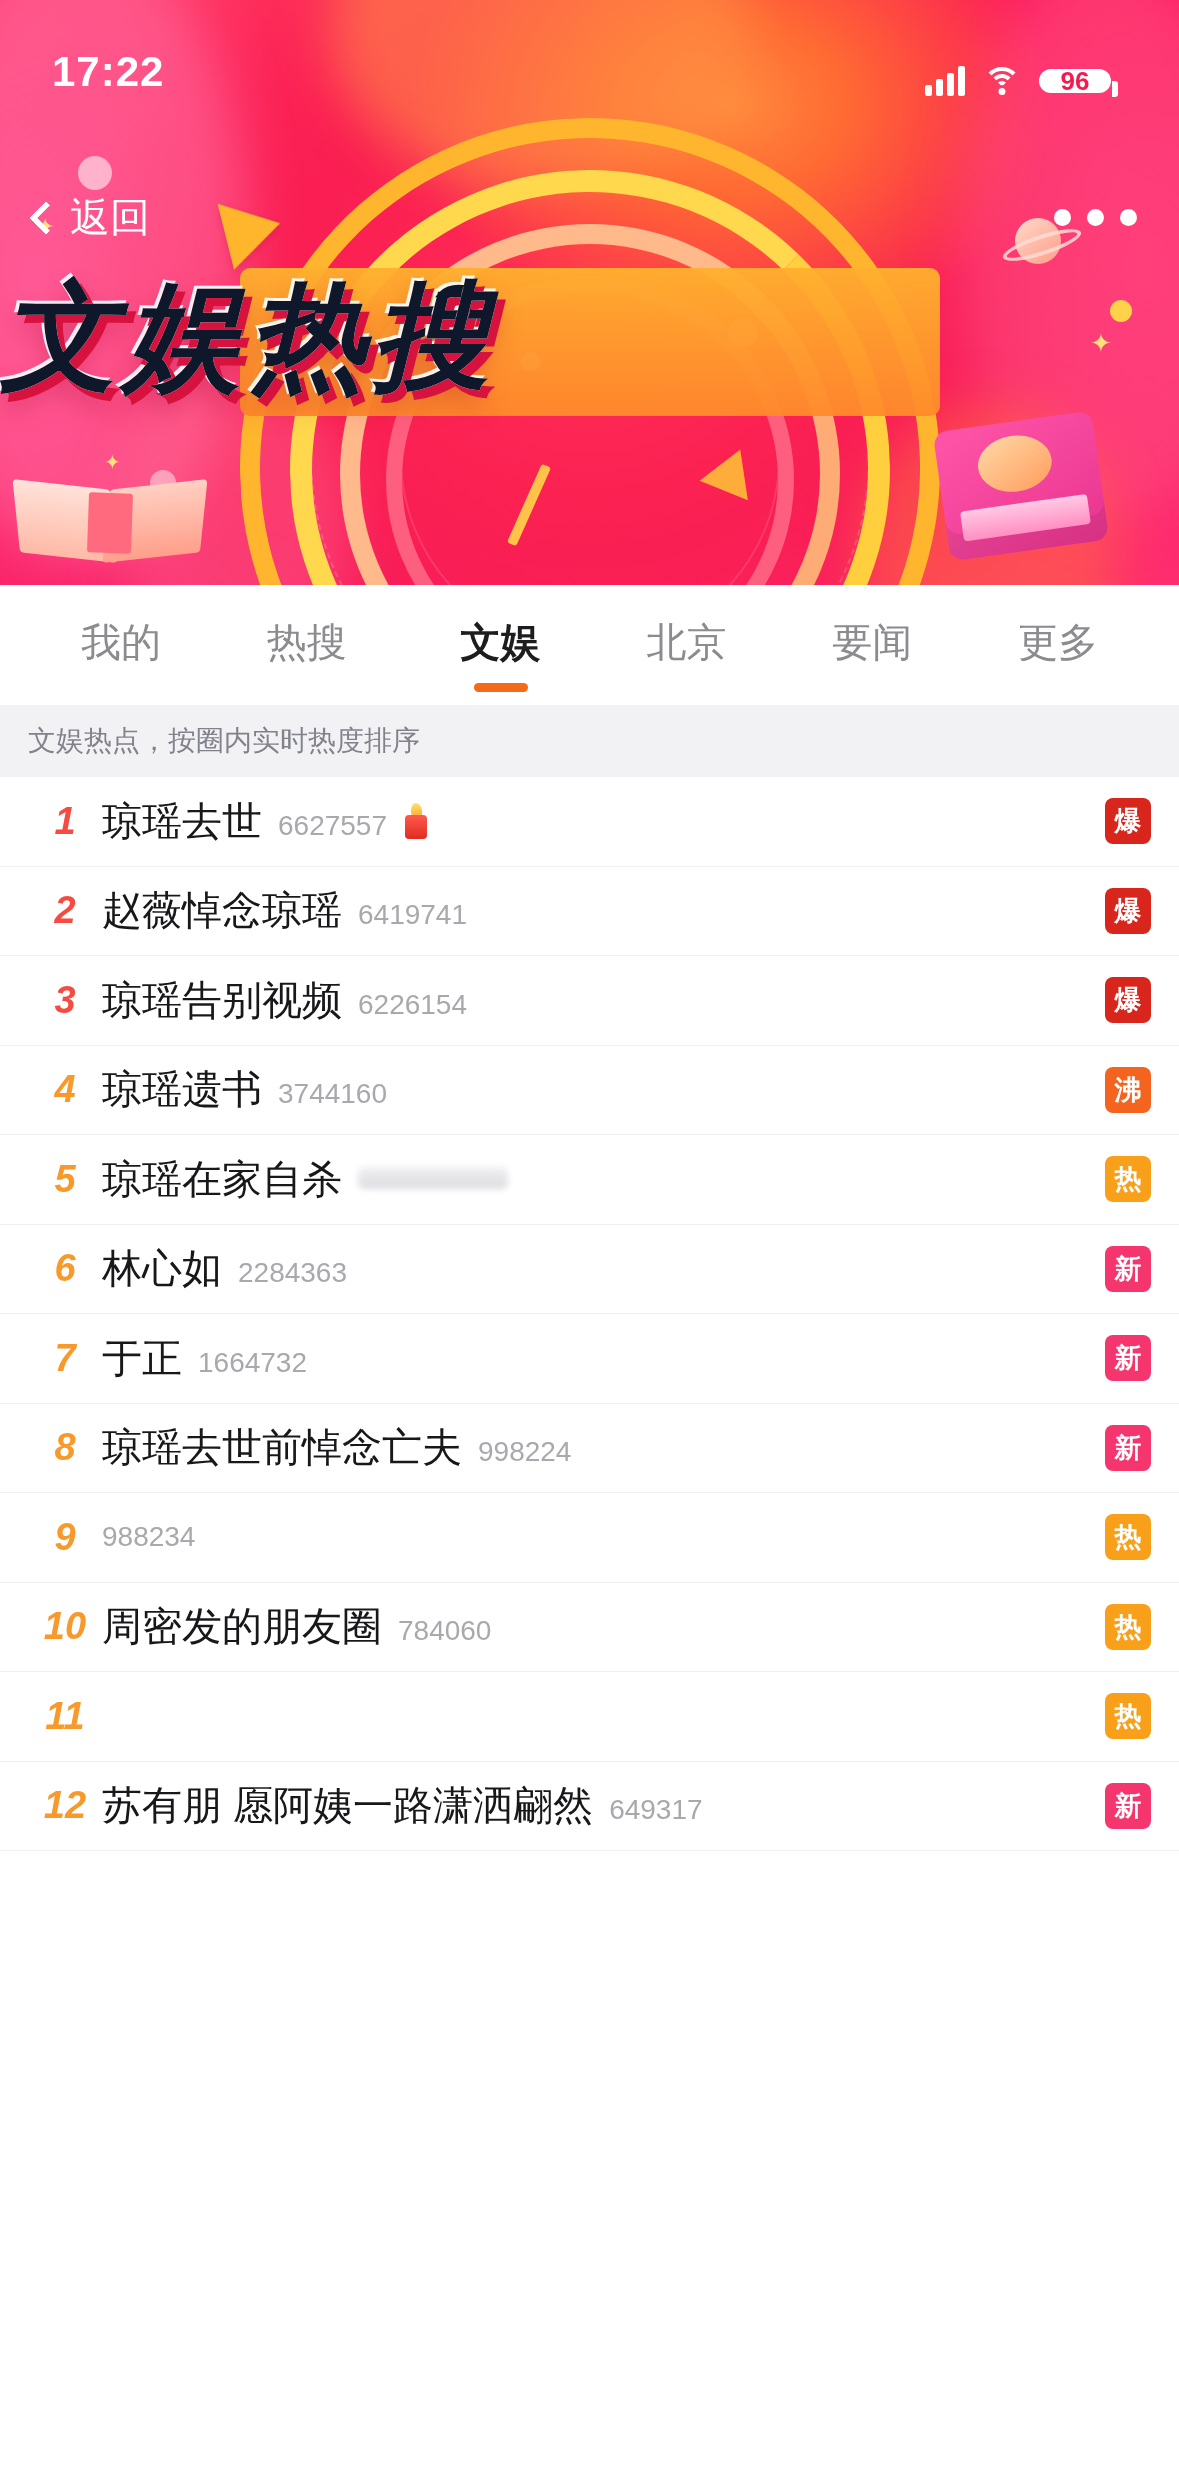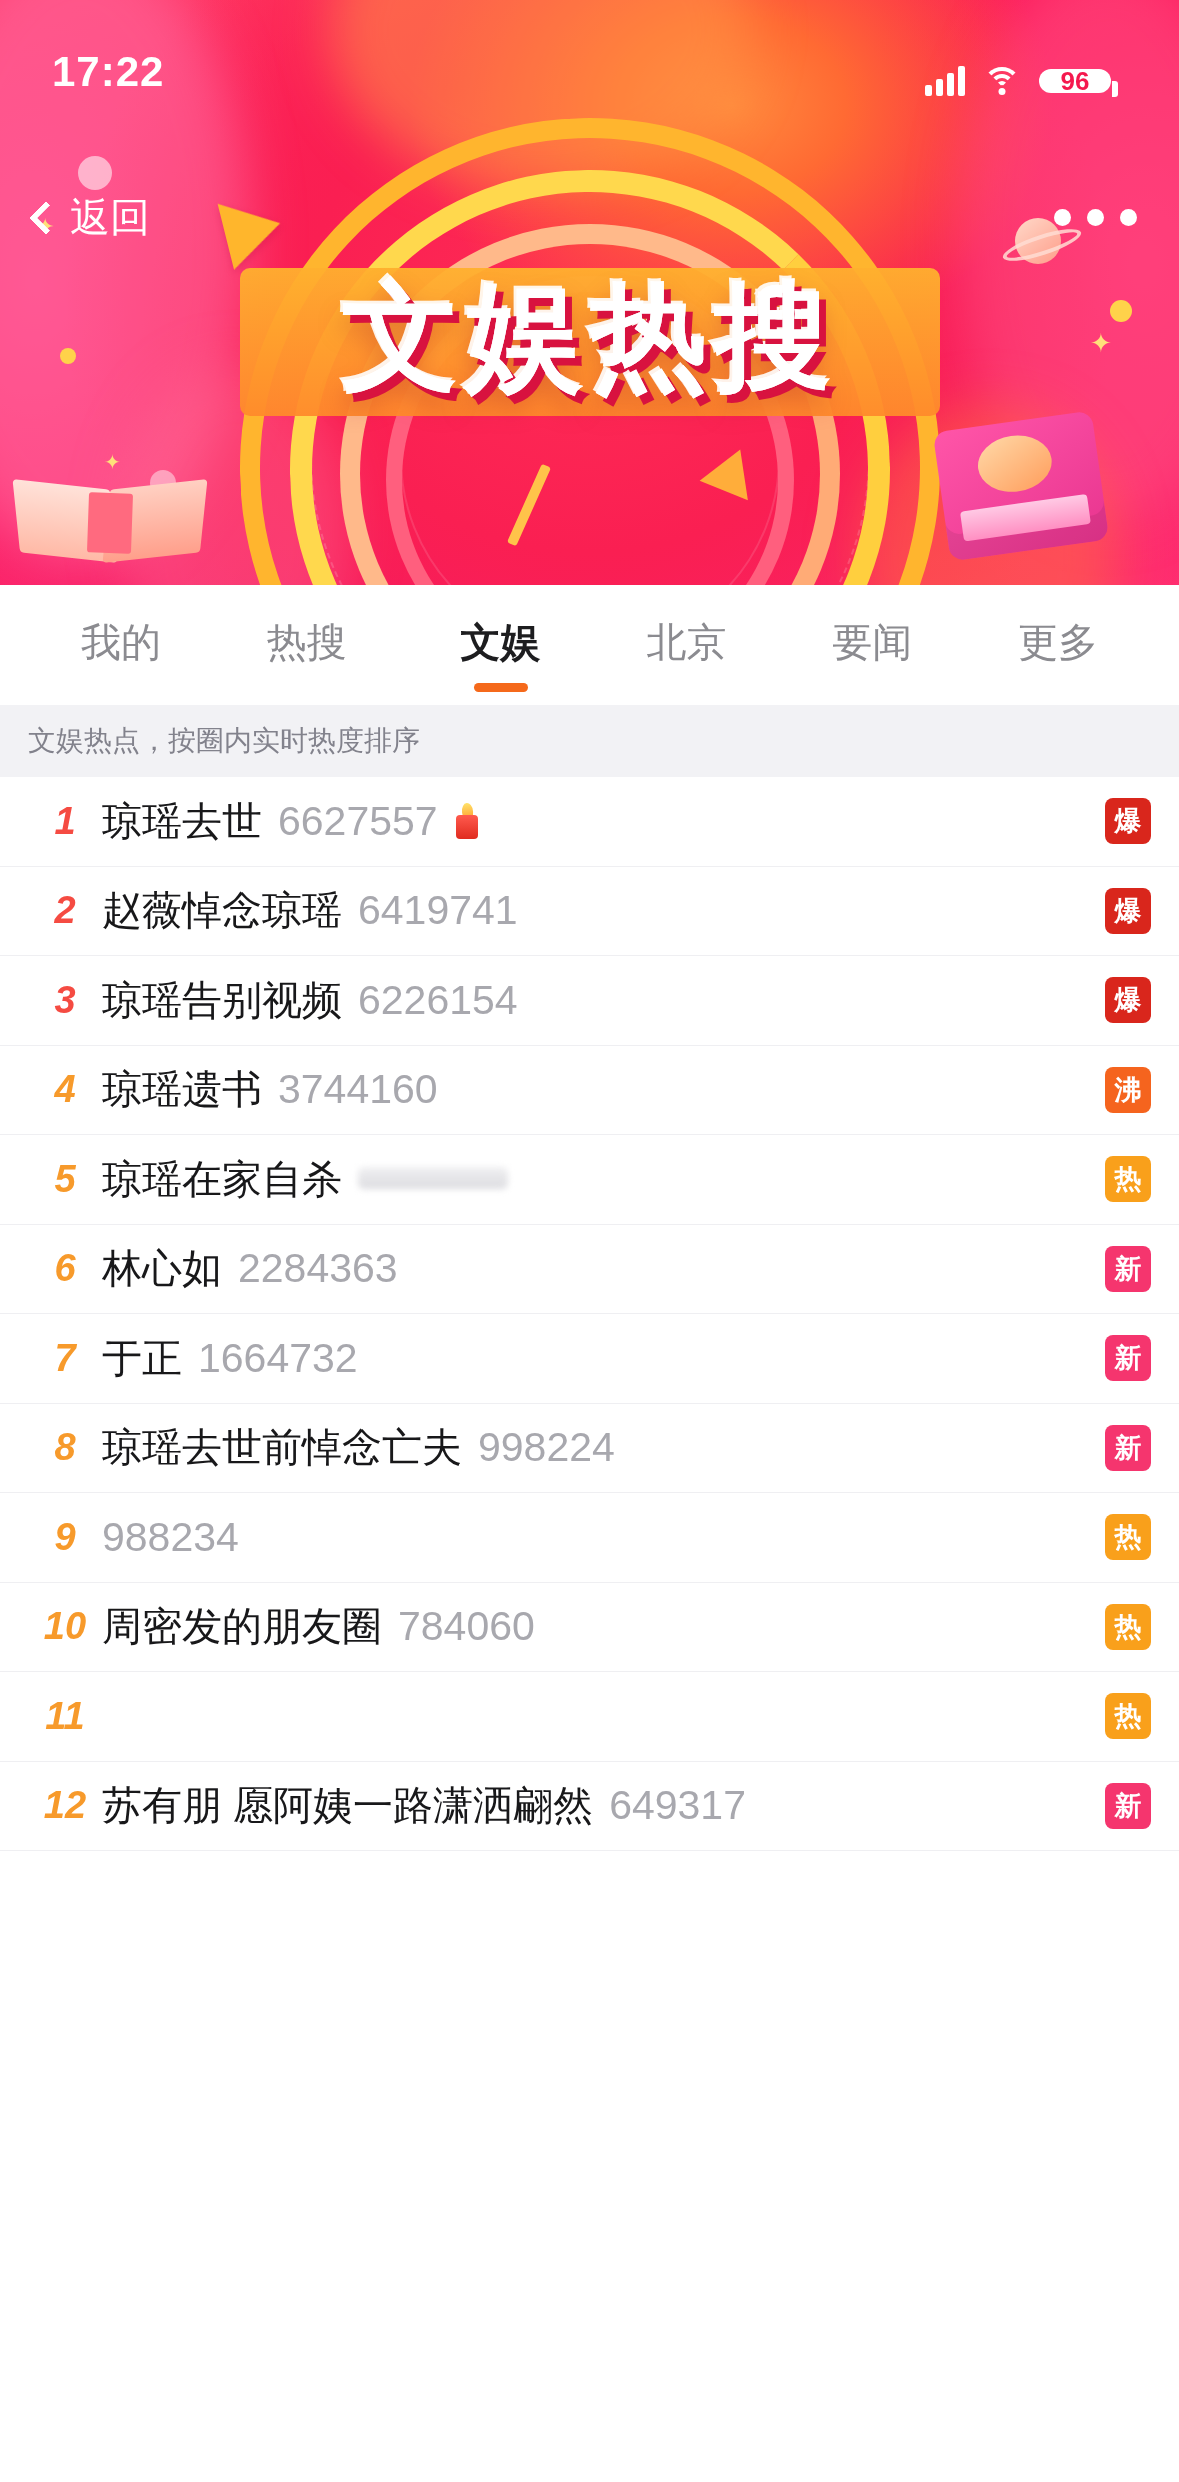--- a/index.html
+++ b/index.html
@@ -52,29 +52,30 @@
   .sq  { position:absolute; }
   .planet { position:absolute; width:46px;height:46px;border-radius:50%;
             background:linear-gradient(140deg,#ffd9c9,#ff9d8a); }
   .planet::after{ content:""; position:absolute; left:-14px; top:17px; width:74px;height:12px;
             border-radius:50%; border:4px solid rgba(255,220,210,.85); transform:rotate(-18deg); }
   .star { position:absolute; color:#ffe07a; font-size:26px; line-height:1; }
 
   
   .banner-title {
     position:absolute; left:0; right:0; top:258px;
-    text-align:center;
+    text-align:left;
     font-family:"DejaVu Sans","Liberation Sans",sans-serif;
     font-size:118px; font-weight:bold; letter-spacing:6px;
-    color:#ffffff;
+    color:#0f172a;
     text-shadow:
        0 0 0 #fff,
        7px 8px 0 #d8123f,
       -3px -3px 0 rgba(255,255,255,.9),
        0 14px 26px rgba(150,0,40,.35);
+    font-style: italic;
   }
   .title-plate {
     position:absolute; left:50%; transform:translateX(-50%);
     top:268px; width:700px; height:148px;
     background:linear-gradient(180deg,#ffb02e,#ff8a2b);
     border-radius:10px; opacity:.95;
   }
 
   
   .book { position:absolute; left:16px; bottom:28px; width:190px; height:120px; }
@@ -158,21 +159,21 @@
   }
   .rank {
     width:74px; flex:0 0 74px;
     font-size:38px; font-style:italic; font-weight:bold;
     text-align:center; color:#9a9aa0;
   }
   .rank.r1,.rank.r2,.rank.r3 { color:#f54b42; }
   .rank.rtop { color:#f79a2b; }
   .rowmain { flex:1 1 auto; display:flex; align-items:baseline; gap:16px; min-width:0; }
   .title { font-size:40px; color:#18181a; white-space:nowrap; }
-  .count { font-size:41px; color:#a8a8ae; }
+  .count { font-size:28px; color:#a8a8ae; }
   .count.blurred {
     color:transparent;
     background:linear-gradient(180deg,#f0f0f2,#dcdce0);
     border-radius:6px;
     filter:blur(3px);
     display:inline-block;
     height:22px; width:150px;
     position:relative; top:-4px;
   }
   .candle {

